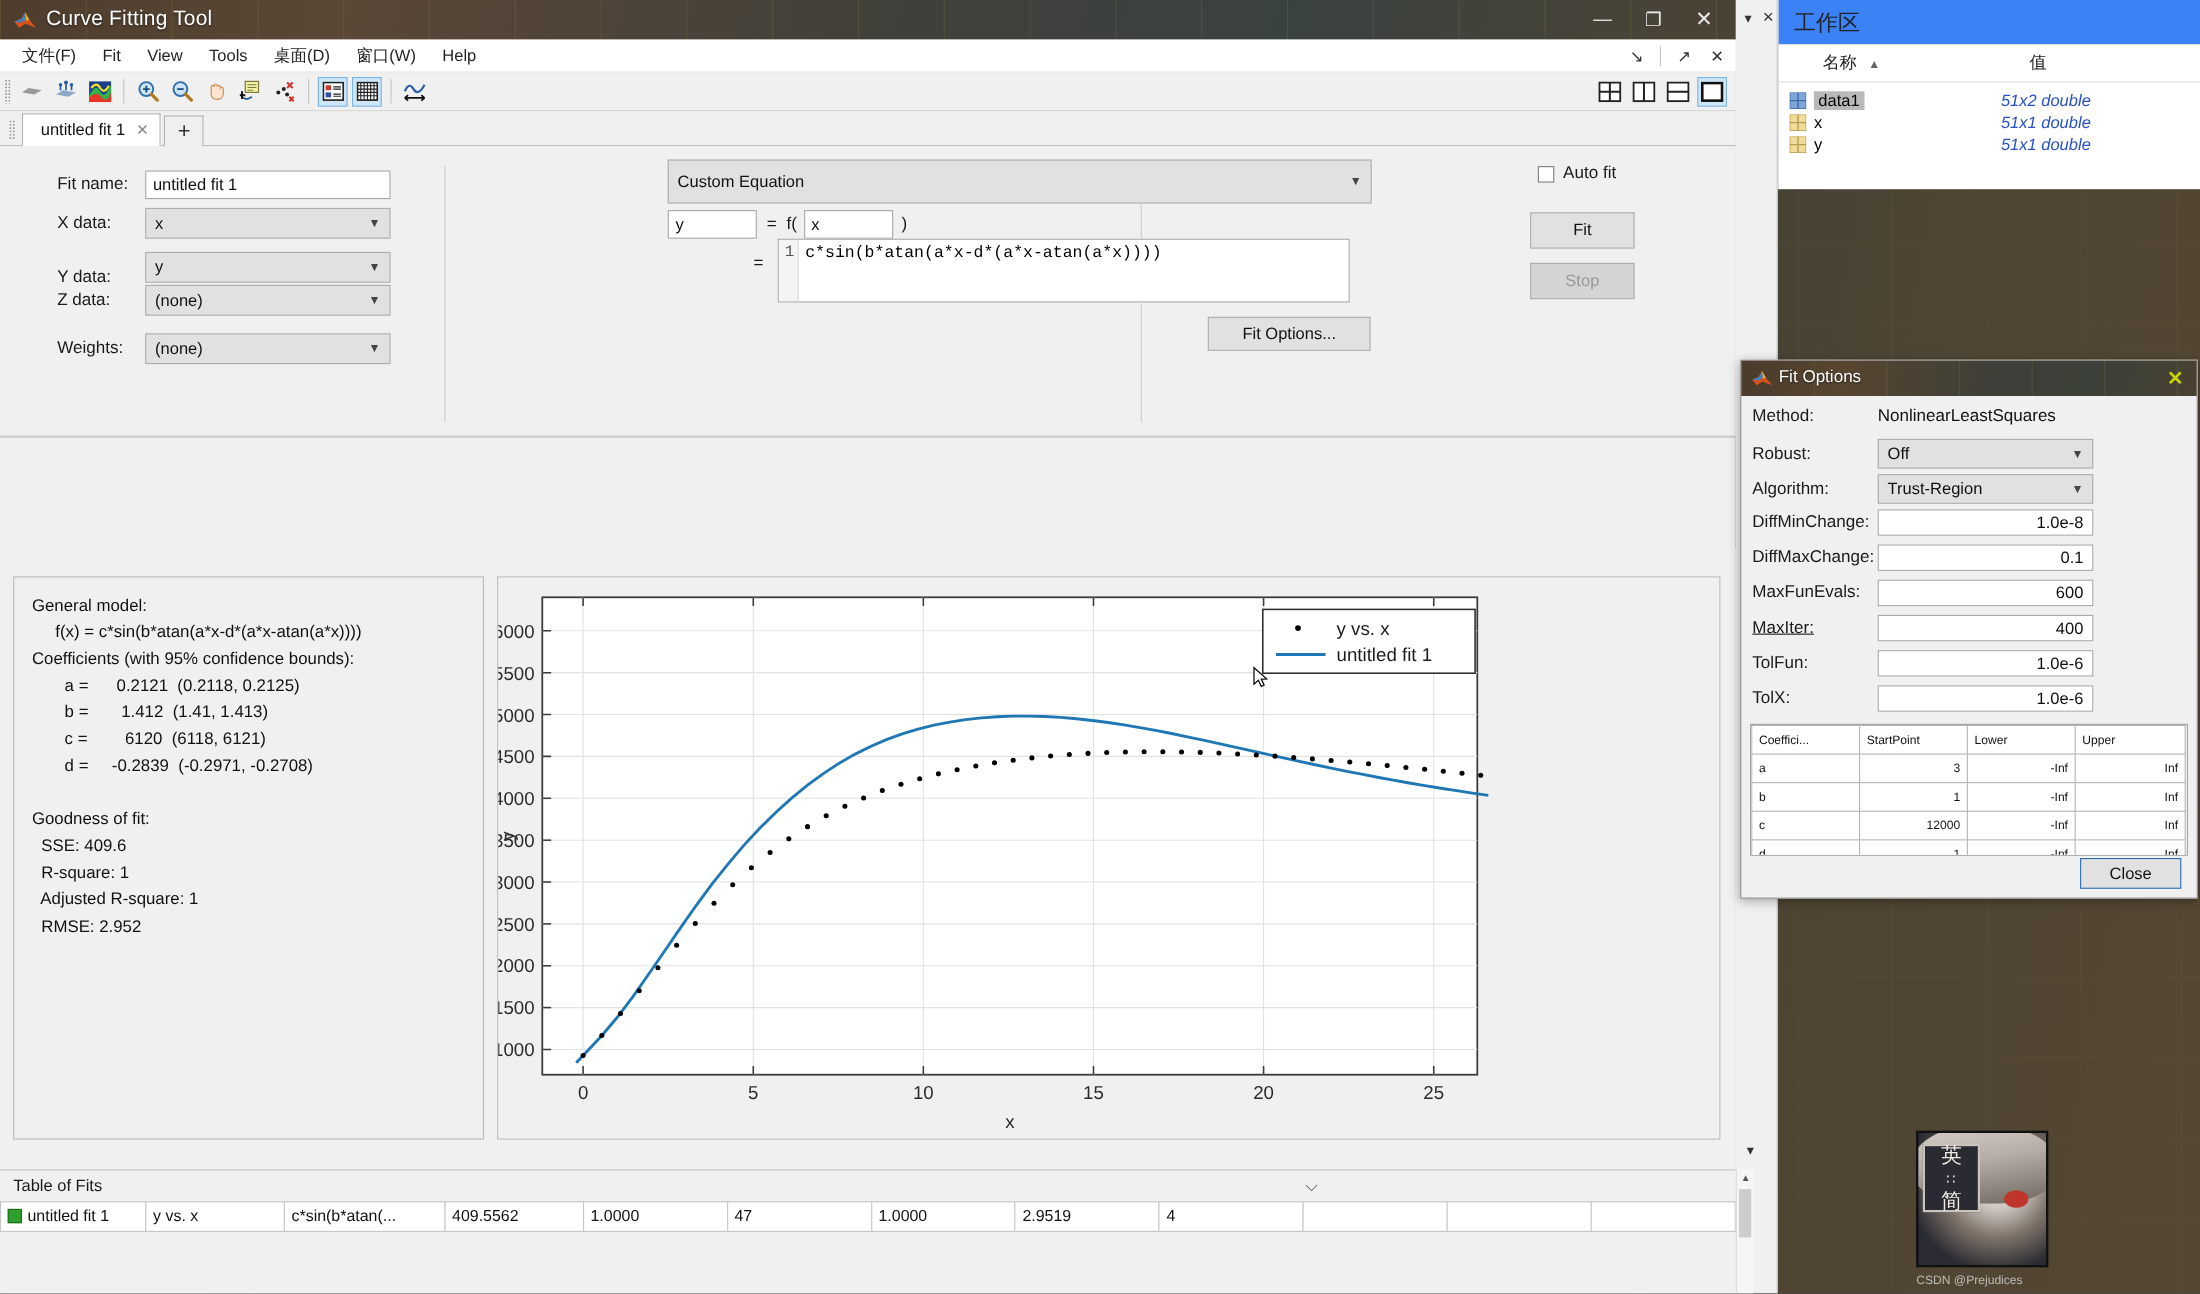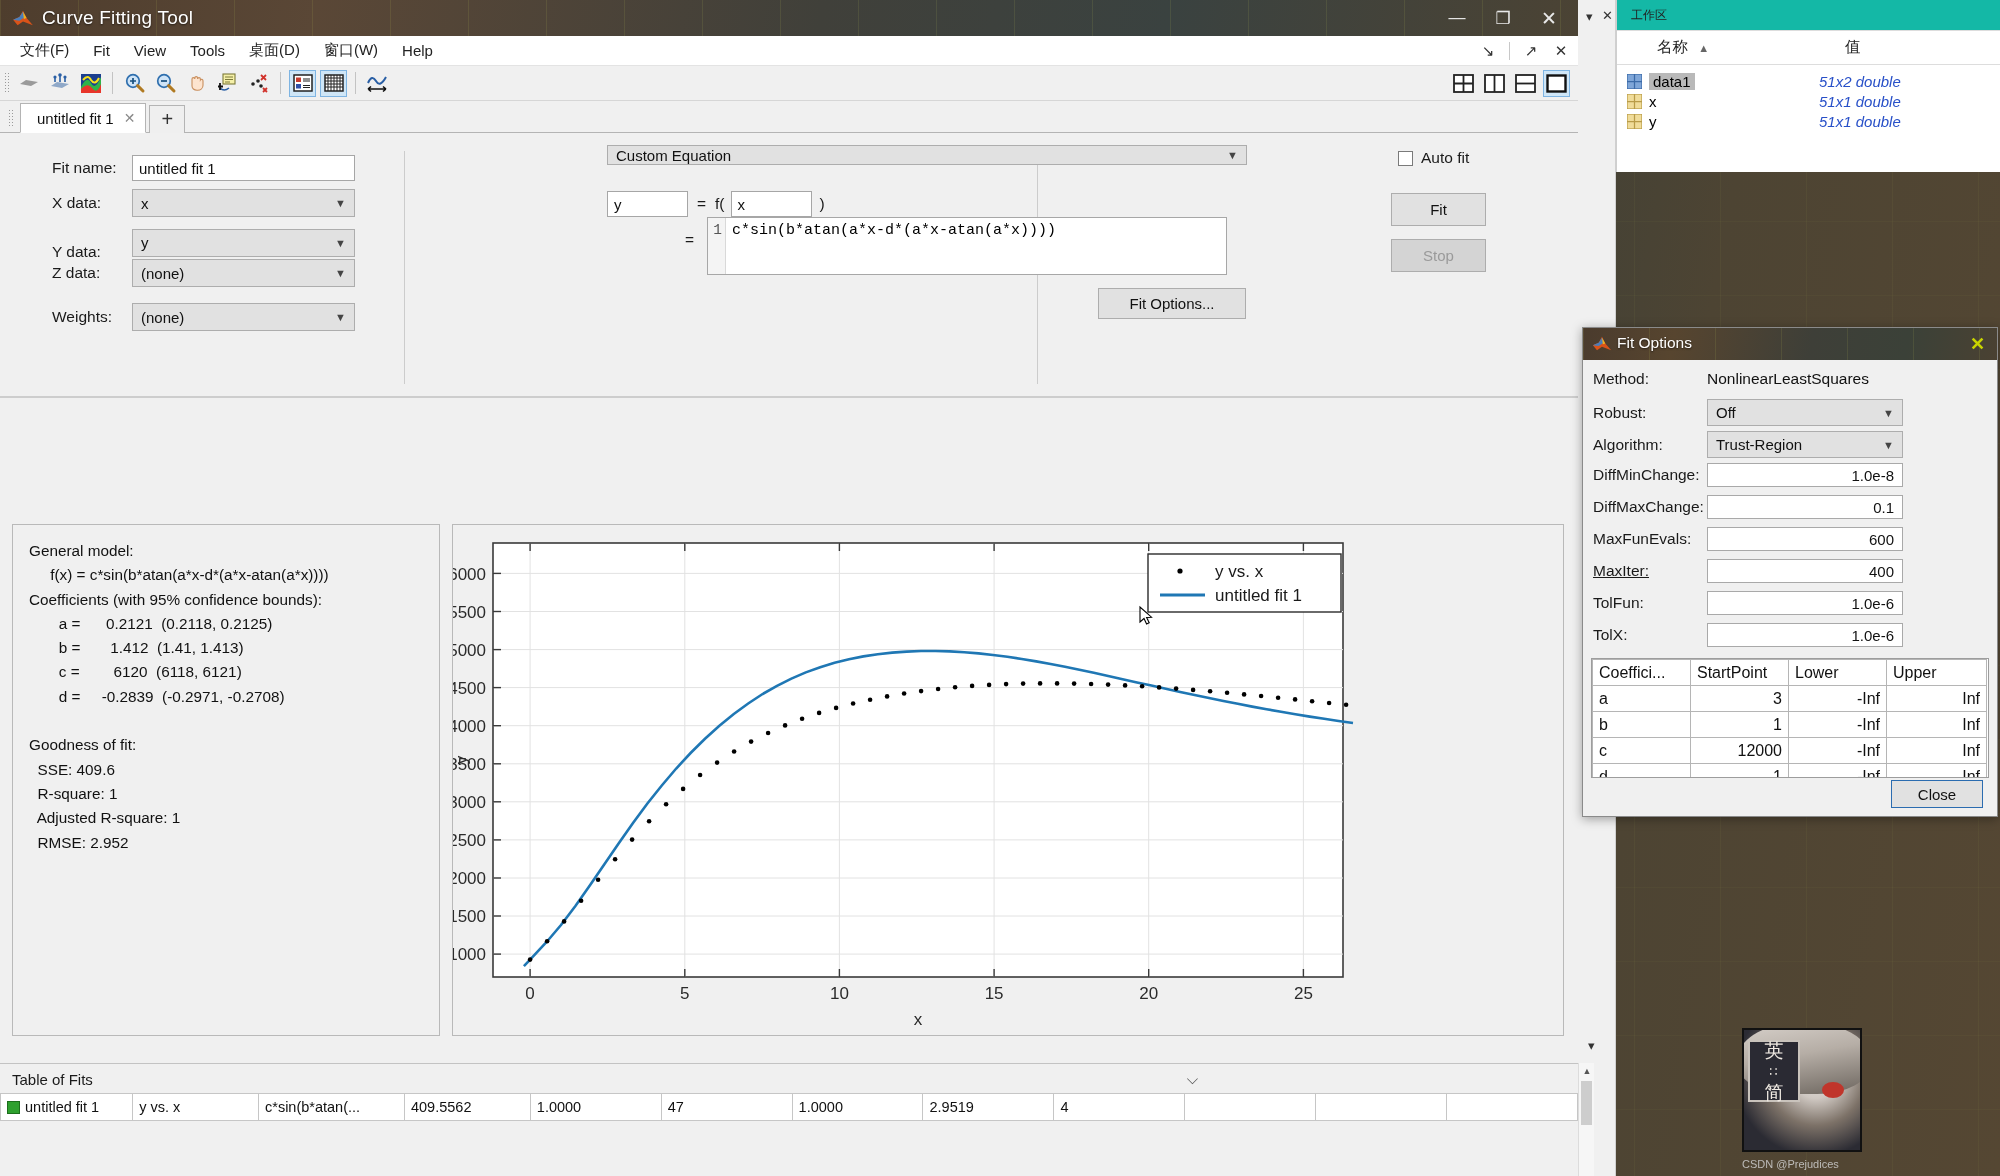--- a/index.html
+++ b/index.html
@@ -154,21 +154,21 @@
   .swatch { display:inline-block; width:13px; height:13px; background:#2ea02e;
             border:1px solid #1c6e1c; vertical-align:-2px; margin-right:5px; }
 
   
   .ws-dock { position:absolute; left:1578px; top:0; width:422px; height:1176px; }
   .ws-strip { position:absolute; left:0; top:0; width:38px; height:1176px; background:#f0f0f0;
               border-right:1px solid #d0d0d0; }
   .ws-stripbtn { position:absolute; left:8px; display:flex; align-items:center; gap:3px; color:#333; font-size:13px;}
   .ws-panel { position:absolute; left:38px; top:0; width:384px; height:172px; background:#fff;
               border-left:1px solid #cfcfcf; }
-  .ws-title { font-size:12px; color:#222; padding:7px 0 6px 14px; background:#14b8a6;}
+  .ws-title { font-size:20px; color:#222; padding:7px 0 6px 14px; background:#3b82f6;}
   .ws-hdr { display:flex; border-top:1px solid #ddd; border-bottom:1px solid #ddd;padding-left:28px; }
   .ws-hdr div { font-size:15.5px; color:#222; padding:6px 0 6px 12px; }
   .ws-row { display:flex; align-items:center; height:20px; font-size:15px; }
   .ws-name { width:188px; display:flex; align-items:center; gap:7px; padding-left:10px; }
   .ws-val { font-style: italic; color:#2850c8; font-size:15px; }
   .grid-ico { width:15px; height:15px; display:inline-block; }
 
   
   .fitopts {
     position:absolute; left:1582px; top:327px; width:416px; height:490px;
@@ -188,21 +188,21 @@
   .fo-row { position:absolute; display:flex; align-items:center; }
   .fo-lbl { font-size:15.5px; color:#1a1a1a; }
   .fo-ro { font-size:15.5px; color:#111; }
   .fo-input { background:#fff; border:1px solid #a9a9a9; height:24px; width:196px;
               font-size:15px; color:#111; display:flex; align-items:center; justify-content:flex-end;
               padding-right:8px; }
   .fo-combo { background:#e1e1e1; border:1px solid #adadad; height:27px; width:196px;
               font-size:15px; color:#111; display:flex; align-items:center;
               justify-content:space-between; padding: 0 8px; }
   table.coef { border-collapse: collapse; width: 384px; table-layout: fixed; }
-  table.coef th, table.coef td { border:1px solid #b5b5b5; font-weight:normal; font-size:16px;
+  table.coef th, table.coef td { border:1px solid #b5b5b5; font-weight:normal; font-size:11px;
                                  height:26px; padding: 2px 6px; background:#fff; color:#111; white-space:nowrap;}
   table.coef th { text-align:left; }
   td.num { text-align:right; }
   .fo-close-btn { position:absolute; right:14px; bottom:8px; width:92px; height:28px;
                   background:#e1e1e1; border:1px solid #2b6cb0; font-size:15px; color:#111;
                   display:flex; align-items:center; justify-content:center; }
 
   
   .vscroll { position:absolute; width:16px; background:#f0f0f0; border-left:1px solid #dcdcdc; }
   .vscroll .thumb { position:absolute; left:2px; right:2px; background:#cdcdcd; }
@@ -426,21 +426,21 @@
       </div>
 
       <div class="field-row" style="left:52px; top:170px;">
         <div class="lbl" style="width:75px;">Weights:</div>
         <div class="combo" style="width:223px; margin-left:5px;">
           <span>(none)</span>
           <span class="chev">▼</span>
         </div>
       </div>
 
-      <div class="combo" style="position:absolute; left:607px; top:12px; width:640px; height:20px;">
+      <div class="combo" style="position:absolute; left:607px; top:12px; width:640px; height:40px;">
         <span>Custom Equation</span>
         <span class="chev">▼</span>
       </div>
 
       <div class="field-row" style="left:607px; top:58px;">
         <div class="txtfield" style="width:81px;">y</div>
         <span class="lbl" style="margin:0 9px;">=</span>
         <span class="lbl" style="margin-right:6px;">f(</span>
         <div class="txtfield" style="width:81px;">x</div>
         <span class="lbl" style="margin-left:8px;">)</span>

